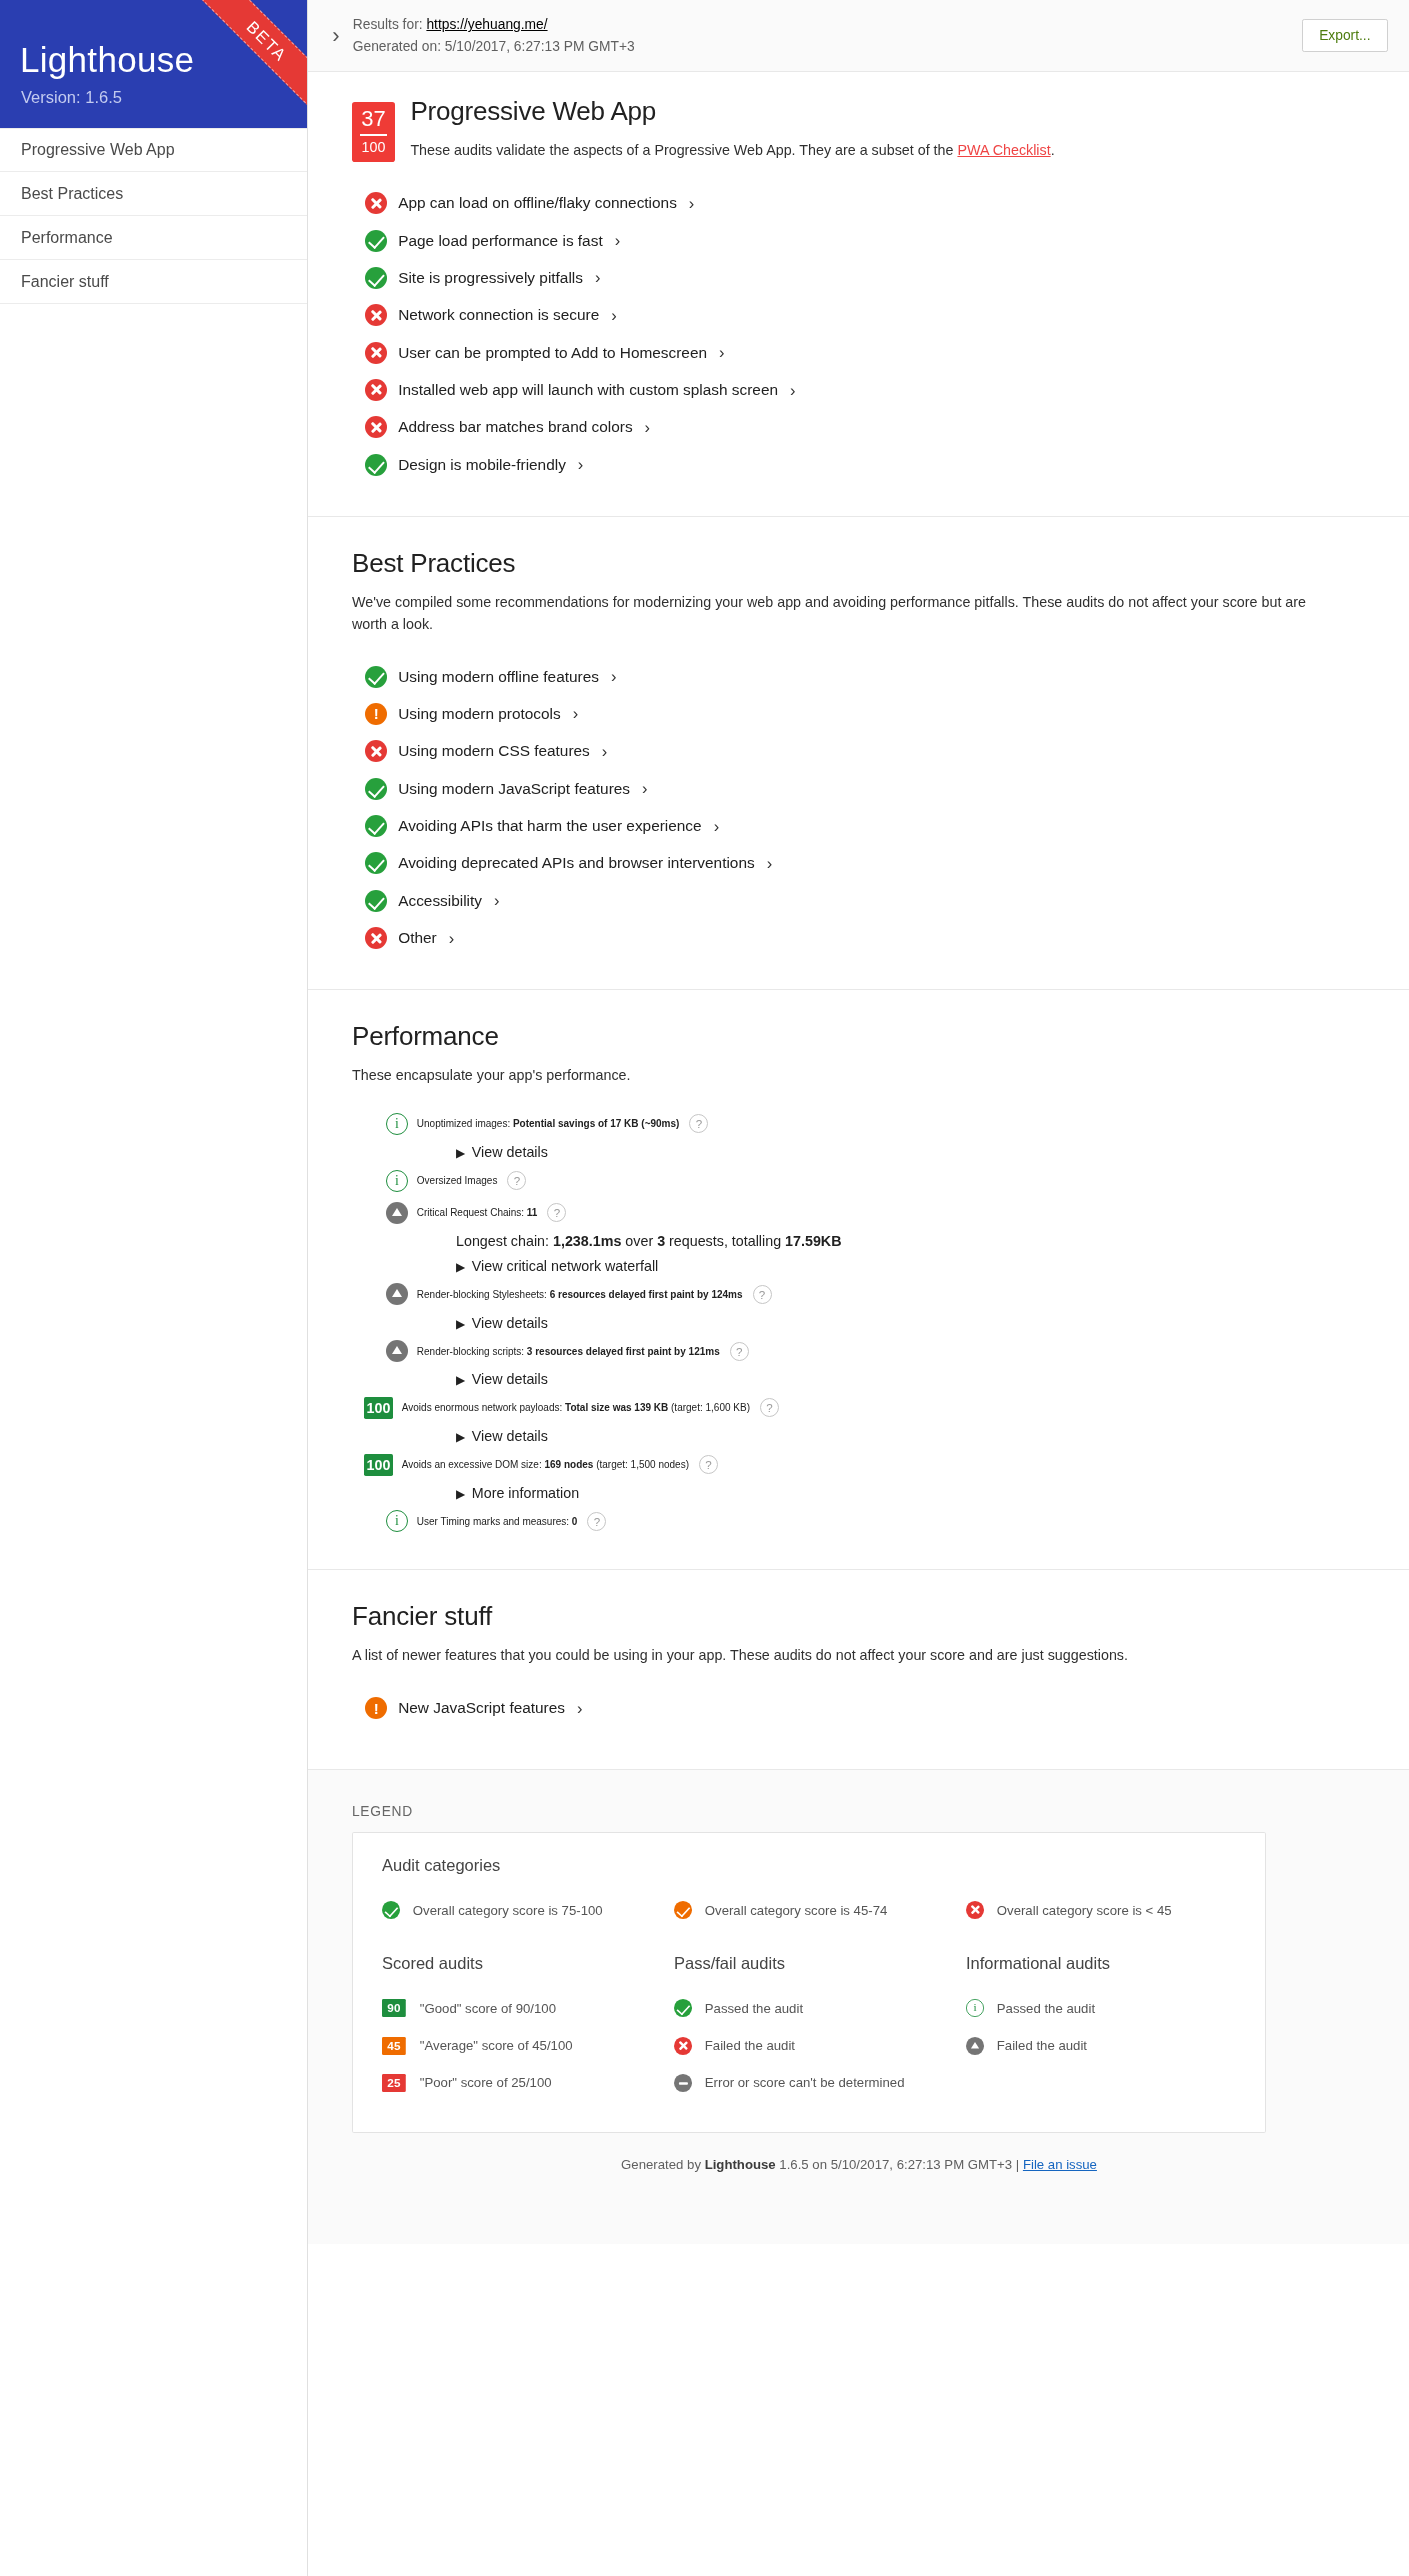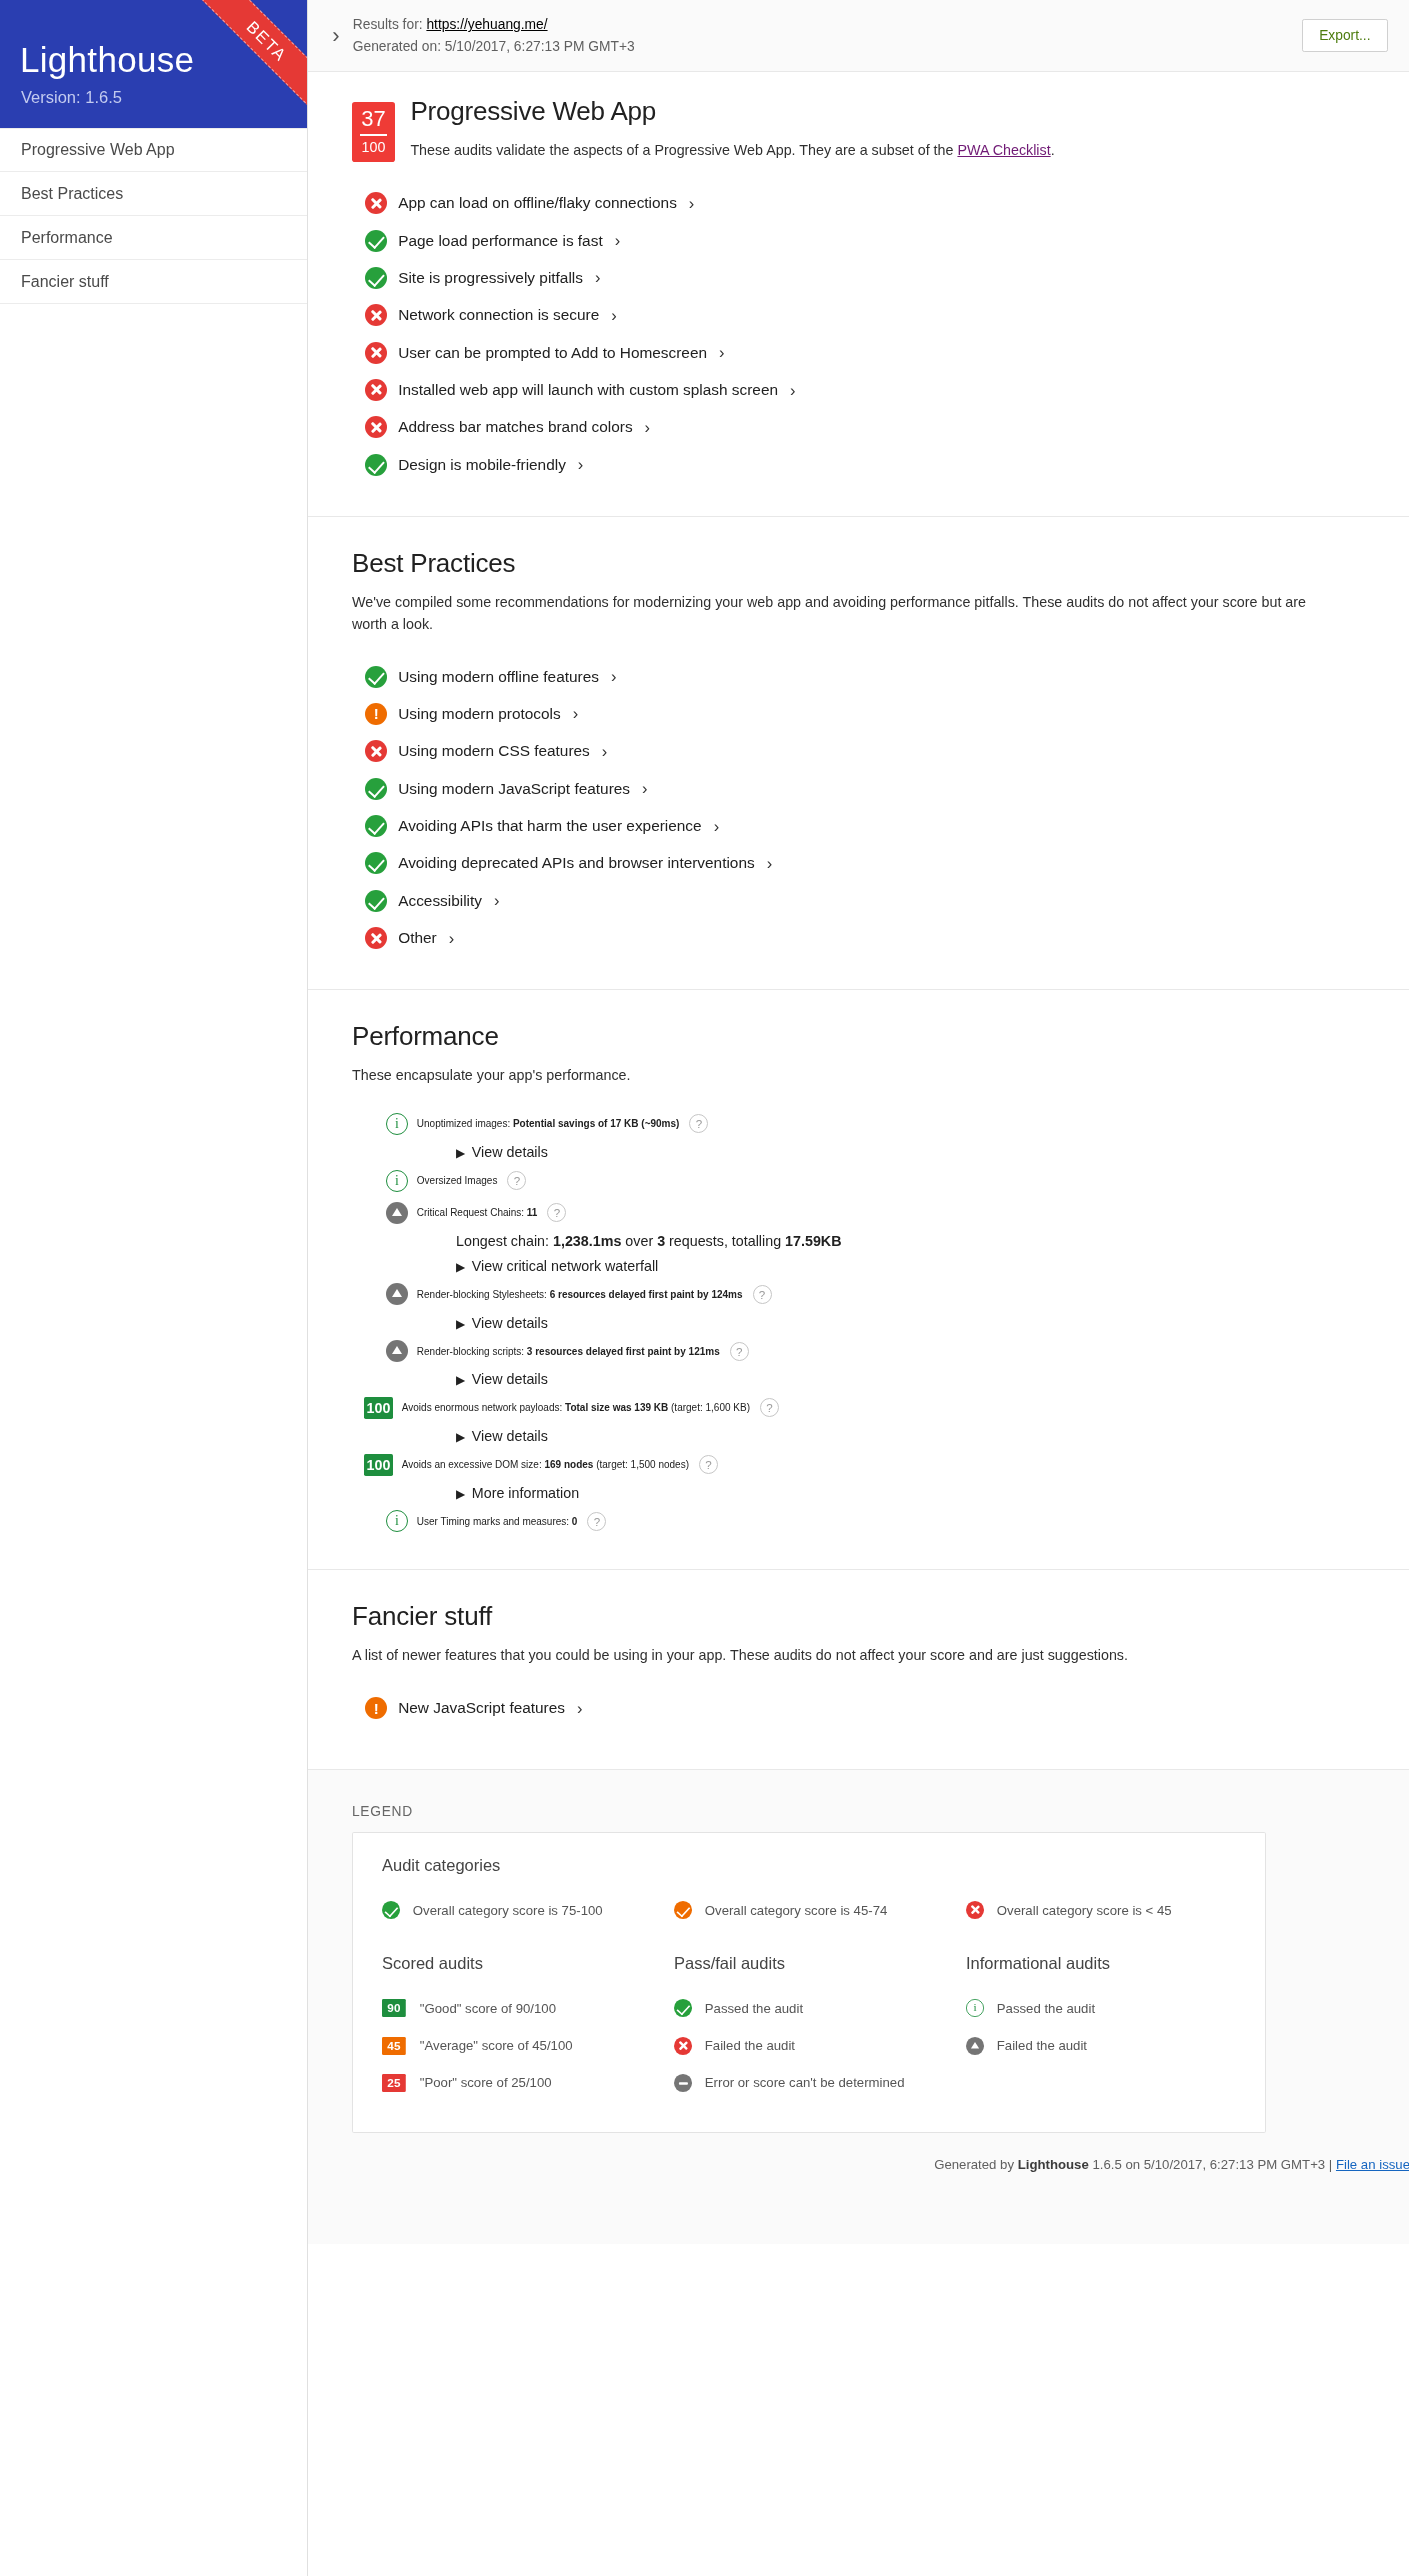--- a/index.html
+++ b/index.html
@@ -60,21 +60,21 @@
   .gauge {
     width:43px; flex:0 0 43px; background:#ef3b36; color:#fff; border-radius:2.8px;
     text-align:center; padding:5.5px 0 6.6px 0; margin-right:15.4px; margin-top:5.5px;
   }
   .gauge .num { font-size:22px; line-height:1.05; font-weight:400; }
   .gauge .bar { height:1.7px; background:#fff; margin:3.9px 7.7px; }
   .gauge .den { font-size:14.3px; line-height:1.05; }
 
   h2.sec-title { font-size:26px; font-weight:400; color:#212121; margin:0 0 12px 0; letter-spacing:-0.2px; }
   p.sec-desc { font-size:14.3px; line-height:1.55; color:#303030; margin:0; max-width:1030px; }
-  p.sec-desc a { color:#701a75; text-decoration:underline; }
+  p.sec-desc a { color:#ef4444; text-decoration:underline; }
 
   .audits { margin-top:23px; }
   .audit { display:flex; align-items:center; padding:7.7px 0 7.7px 13.2px; }
   .audit .label { font-size:15.4px; color:#212121; margin-left:11px; }
   .audit .chev { font-size:16.5px; color:#333; margin-left:12px; }
 
   
   .ico { width:22px; height:22px; flex:0 0 22px; position:relative; display:inline-block; }
   .ico.circle { border-radius:50%; }
   .ico.pass { background:#27a03c; }
@@ -136,21 +136,21 @@
   .legend-wrap { background:#fafafa; padding:34px 0 39px 0; }
   .legend-label { font-size:13.8px; color:#666; letter-spacing:0.7px; margin-bottom:13.2px; }
   .legend-card { border:0.6px solid #e3e3e3; background:#fff; border-radius:1.7px; padding:23px 29px 30px 29px; max-width:914px; }
   .legend-h { font-size:16.5px; color:#444; margin:0 0 16.5px 0; font-weight:400; }
   .legend-grid3 { display:grid; grid-template-columns:1fr 1fr 1fr; gap:16px 22px; }
   .legend-item { display:flex; align-items:center; padding:7.7px 0; }
   .legend-item .lt { font-size:13.2px; color:#555; margin-left:8.8px; }
   .legend-cols { display:grid; grid-template-columns:1fr 1fr 1fr; gap:0 22px; margin-top:25px; }
   .ico-sm { transform:scale(.82); transform-origin:left center; }
 
-  .footer { text-align:right; font-size:13.2px; color:#5f5f5f; padding:24px 0 33px 0; background:#fafafa; }
+  .footer { text-align:center; font-size:13.2px; color:#5f5f5f; padding:24px 0 33px 0; background:#fafafa; }
   .footer b { font-weight:700; color:#3c3c3c; }
   .footer a { color:#1565c0; text-decoration:underline; }
 </style>
 </head>
 <body>
 
 <div class="app">
 
   <aside class="sidebar">
     <div class="brand">

